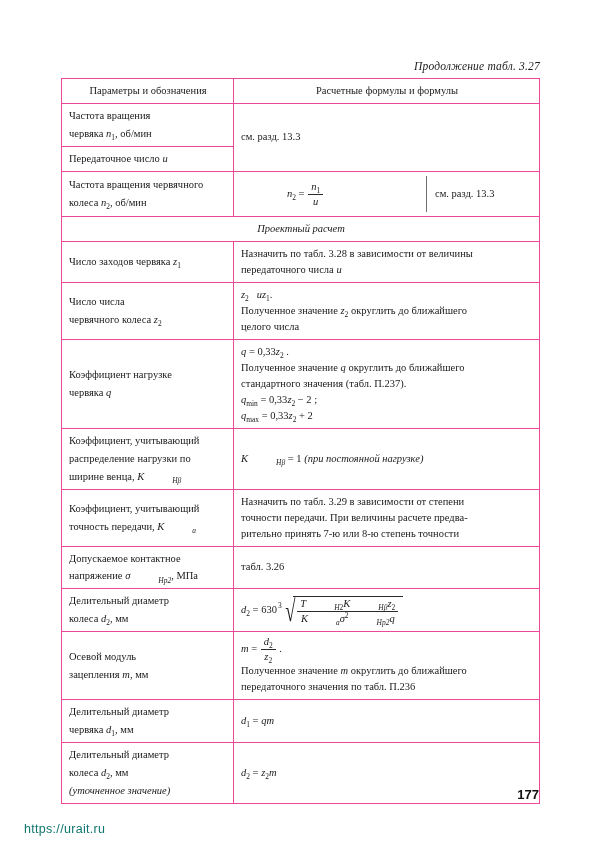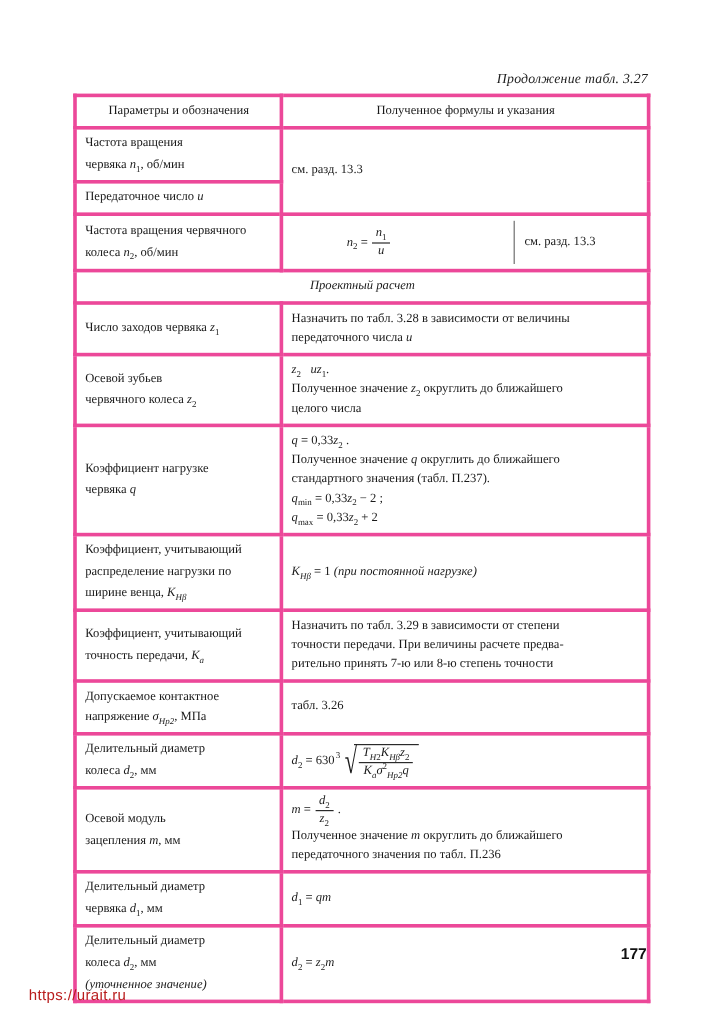--- a/index.html
+++ b/index.html
@@ -37,21 +37,21 @@
   table.spec {
     position: absolute;
     left: 61px;
     top: 78px;
     width: 478px;
     border-collapse: collapse;
     table-layout: fixed;
     font-size: 10.5px;
   }
   table.spec td {
-    border: 3px solid #ec4899;
+    border: 1px solid #ec4899;
     padding: 4px 6px 4px 7px;
     vertical-align: middle;
     line-height: 1.52;
   }
   .col-left  { width: 172px; }
   .col-right { width: 306px; }
 
   .hdr td {
     text-align: center;
     padding-top: 3px;
@@ -70,21 +70,21 @@
 
   .fx {
     font-family: "Liberation Serif", "DejaVu Serif", serif;
   }
   .v { font-style: italic; }
   sub, sup {
     font-size: 71%;
     font-style: normal;
     line-height: 0;
   }
-  sub.iv, sup.iv { font-style: italic; }
+  sub.iv, sup.iv { font-style: italic; margin-left: 28px; }
 
   .frac {
     display: inline-block;
     vertical-align: middle;
     text-align: center;
     line-height: 1.12;
     margin: 0 1px;
   }
   .frac .num { display: block; padding: 0 3px 1px 3px; }
   .frac .den { display: block; border-top: 1px solid #2a2a2a; padding: 1px 3px 0 3px; }
@@ -156,41 +156,41 @@
     font-weight: bold;
     color: #111;
   }
 
   .watermark {
     position: absolute;
     left: 24px;
     top: 822px;
     font-family: "Liberation Sans", sans-serif;
     font-size: 12.5px;
-    color: #b91c1c;
+    color: #0f766e;
     letter-spacing: 0.3px;
   }
 </style>
 </head>
 <body>
 
 <div class="page">
 
   <div class="cont-header">Продолжение табл. 3.27</div>
 
   <table class="spec">
     <colgroup>
         <col class="col-left">
         <col class="col-right">
       </colgroup>
     <tbody>
 
       <tr class="hdr">
         <td>Параметры и обозначения</td>
-        <td>Полученное формулы и указания</td>
+        <td>Расчетные формулы и формулы</td>
       </tr>
 
       <tr>
         <td>
           <span class="lbl">Частота вращения</span>
           <span class="lbl"><span>червяка </span><span class="v">n</span><sub>1</sub><span>, об/мин</span></span>
         </td>
         <td rowspan="2">см. разд. 13.3</td>
       </tr>
 
@@ -226,21 +226,21 @@
           <span>Число заходов червяка </span><span class="v">z</span><sub>1</sub>
         </td>
         <td>
           <span class="line">Назначить по табл. 3.28 в зависимости от величины</span>
           <span class="line"><span>передаточного числа </span><span class="v">u</span></span>
         </td>
       </tr>
 
       <tr>
         <td>
-          <span class="lbl">Осевой зубьев</span>
+          <span class="lbl">Число числа</span>
           <span class="lbl"><span>червячного колеса </span><span class="v">z</span><sub>2</sub></span>
         </td>
         <td>
           <span class="line fx"><span class="v">z</span><sub>2</sub> &nbsp;&nbsp;<span class="v">uz</span><sub>1</sub>.</span>
           <span class="line"><span>Полученное значение </span><span class="v">z</span><sub>2</sub><span> округлить до ближайшего</span></span>
           <span class="line">целого числа</span>
         </td>
       </tr>
 
       <tr>

